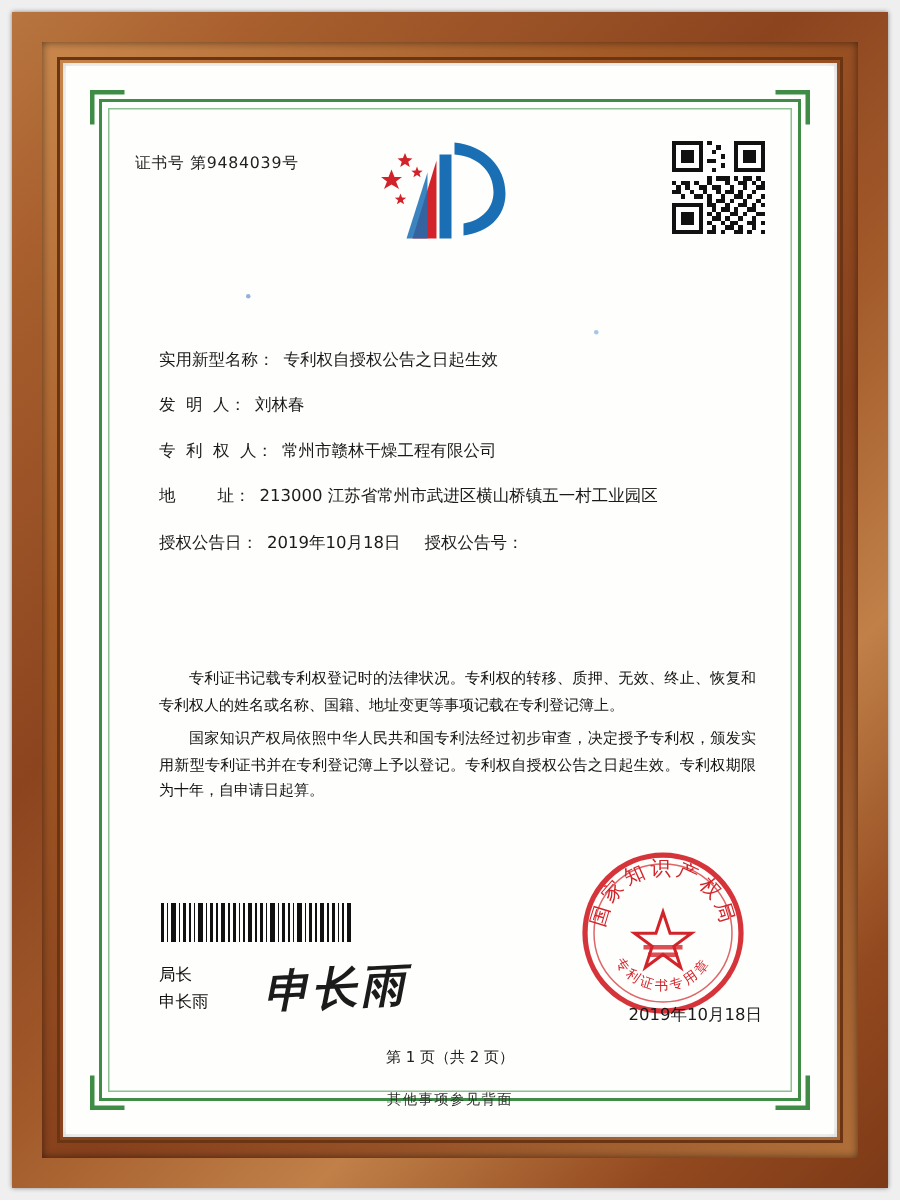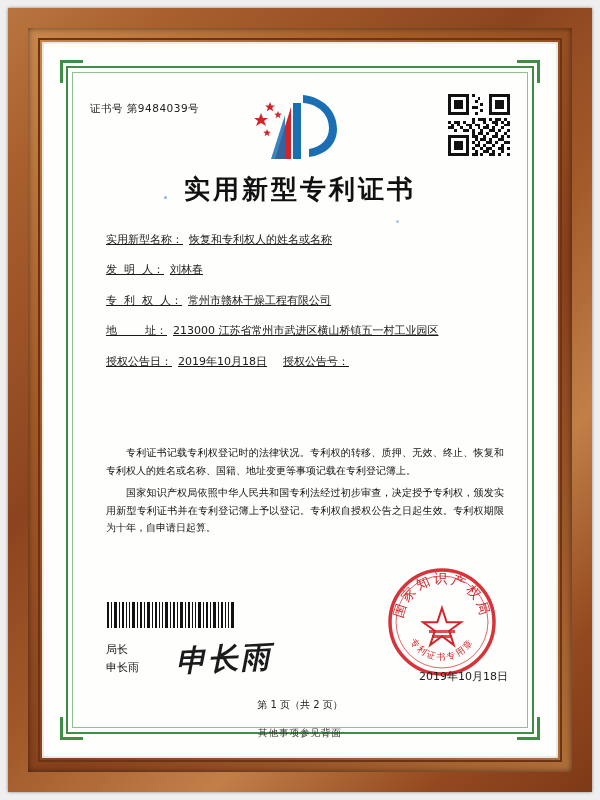--- a/index.html
+++ b/index.html
@@ -64,21 +64,21 @@
   .qr{
     position:absolute;right:46px;top:50px;width:62px;height:62px;
   }
   .title{
     position:absolute;left:0;right:0;top:128px;text-align:center;
     font-family:"DejaVu Serif","Liberation Serif",serif;
     font-size:26px;font-weight:bold;color:#111;letter-spacing:3px;
   }
   .fields{
     position:absolute;left:62px;right:50px;top:186px;
-    font-size:11px;color:#1a1a1a;line-height:1.9;text-decoration:underline;
+    font-size:11px;color:#1a1a1a;line-height:1.9;
   }
   .field-row{display:flex;align-items:baseline;margin-bottom:9.5px;}
   .f-label{white-space:pre;flex:0 0 auto;}
   .f-value{margin-left:6px;}
   .inline-extra{margin-left:16px;}
   .paras{
     position:absolute;left:62px;right:52px;top:400px;
     font-size:10px;color:#111;line-height:1.75;text-align:justify;
   }
   .paras p{margin:0 0 5px 0;text-indent:2em;}
@@ -243,26 +243,25 @@
             <rect x="18" y="19" width="1" height="1"></rect>
           <rect x="8" y="20" width="2" height="1"></rect>
             <rect x="11" y="20" width="1" height="1"></rect>
           <rect x="14" y="20" width="2" height="1"></rect>
             <rect x="17" y="20" width="1" height="1"></rect>
           <rect x="20" y="20" width="1" height="1"></rect>
         </g>
       </svg>
     </div>
 
-    <div class="title">实用新型专利证书</div>
 
     <div class="fields">
       <div class="field-row">
         <span class="f-label">实用新型名称：</span>
-        <span class="f-value">恢复和专利权人的姓名或名称</span>
+        <span class="f-value">专利权自授权公告之日起生效</span>
       </div>
       <div class="field-row">
         <span class="f-label">发  明  人：</span>
         <span class="f-value">刘林春</span>
       </div>
       <div class="field-row">
         <span class="f-label">专  利  权  人：</span>
         <span class="f-value">常州市赣林干燥工程有限公司</span>
       </div>
       <div class="field-row">

